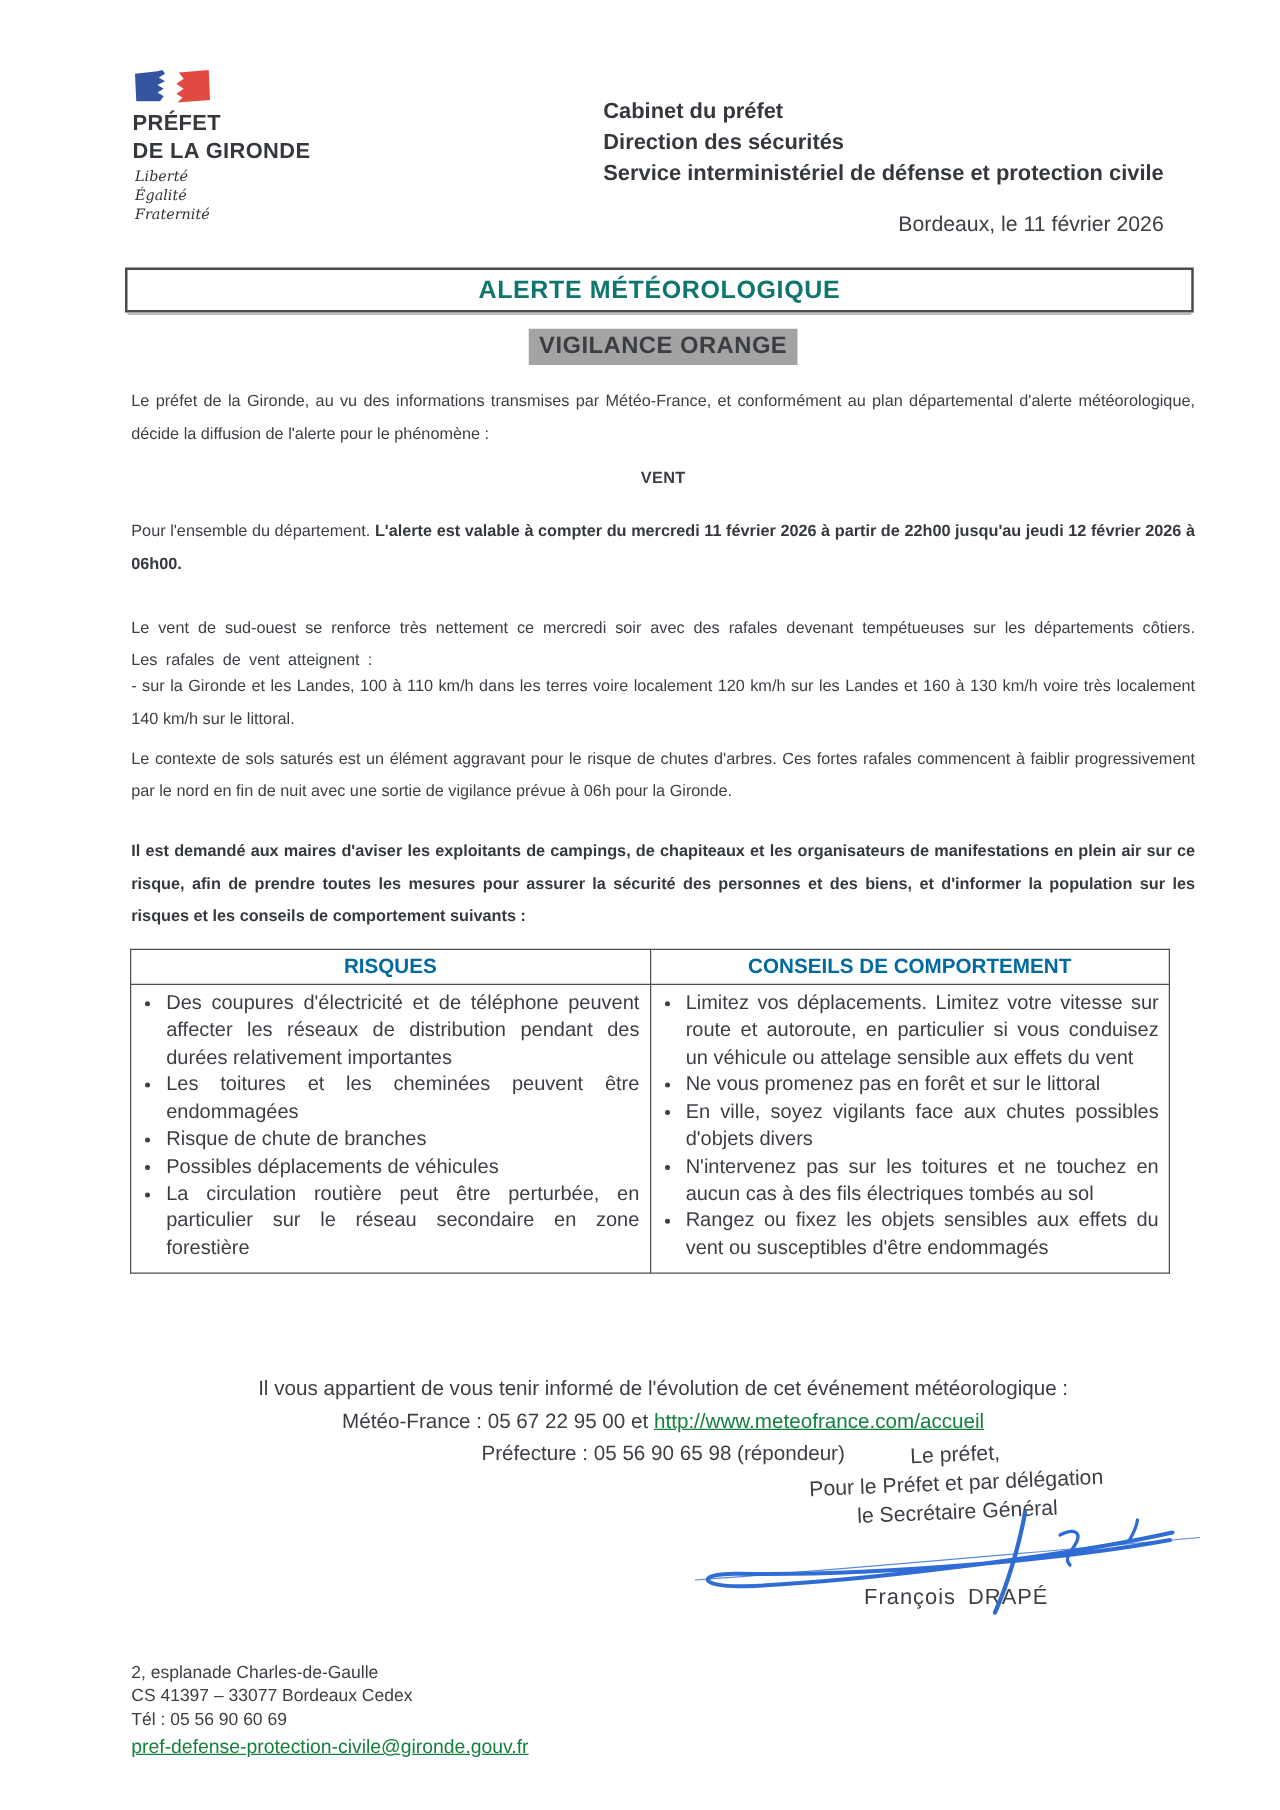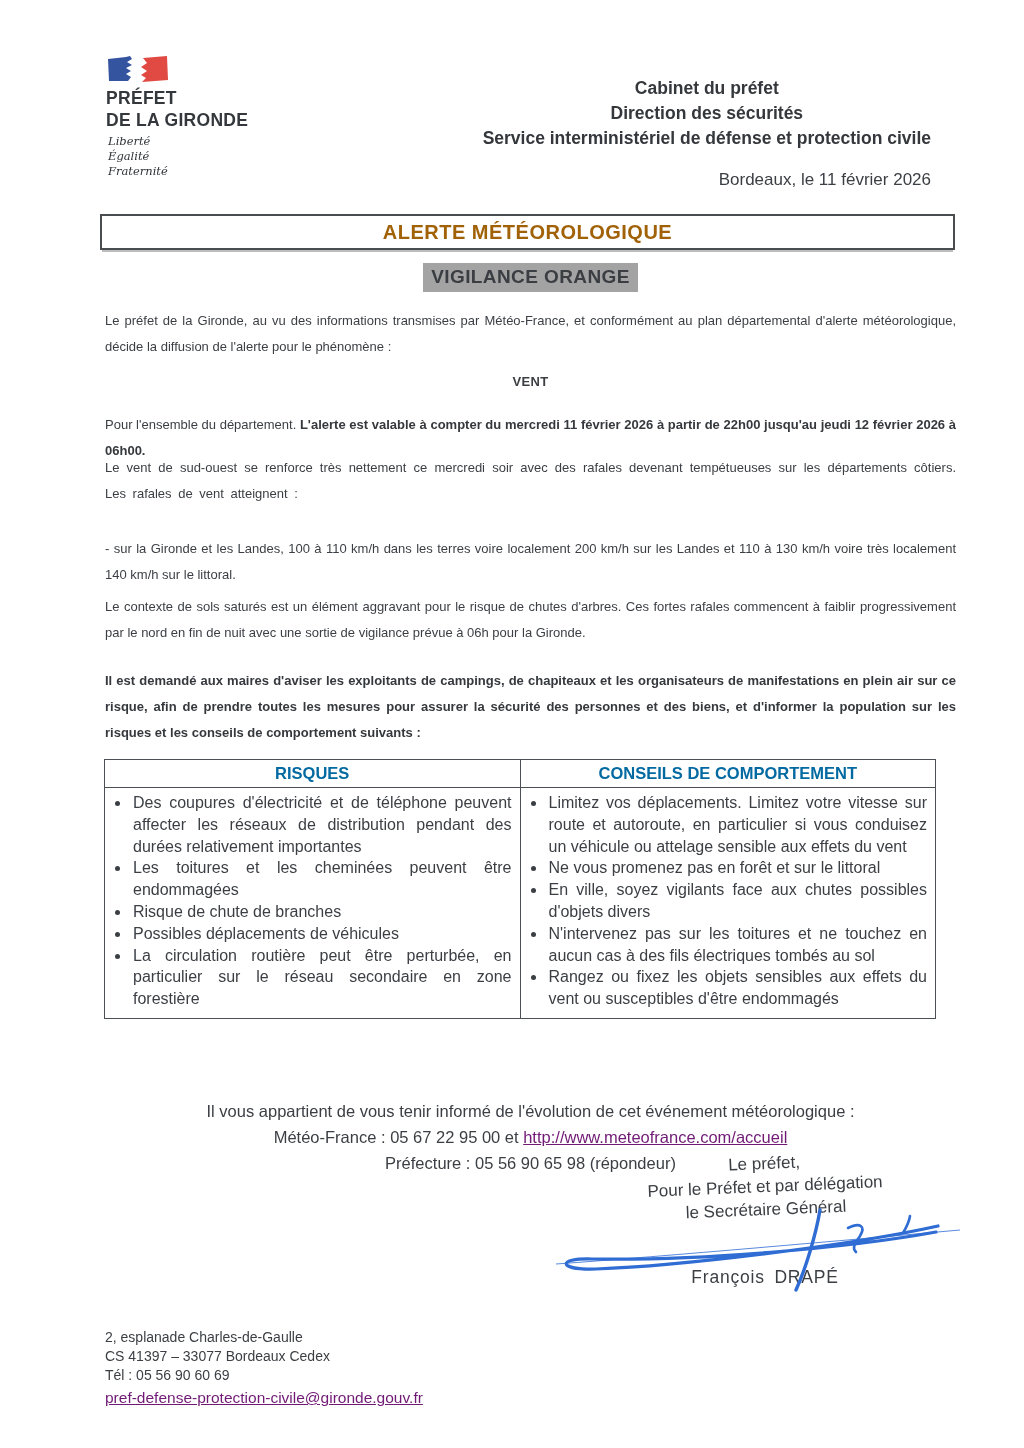--- a/index.html
+++ b/index.html
@@ -21,49 +21,49 @@
     left: 106px; top: 87px;
     font-weight: bold; font-size: 17.5px; line-height: 22px;
     letter-spacing: 0.3px; color: #34383c;
   }
   .motto {
     left: 108px; top: 134px;
     font-family: "DejaVu Serif", serif; font-style: italic;
     font-size: 11.5px; line-height: 15px; color: #2e3236;
   }
   .office-block {
-    top: 76px; right: 69px; text-align: center;
+    top: 76px; right: 69px; text-align: left;
     font-weight: bold; font-size: 17.5px; line-height: 25px; color: #34383c;
   }
   .dateline { top: 170px; right: 69px; font-size: 17px; color: #3b3f44; }
 
   
   .title-box {
     left: 100px; top: 214px; width: 855px; height: 36px;
     border: 2px solid #4a4d50;
     box-shadow: 0 4px 0 -2px #bdbdbd;
     text-align: center; line-height: 32px;
-    font-weight: bold; font-size: 20px; letter-spacing: 0.5px; color: #a16207;
+    font-weight: bold; font-size: 20px; letter-spacing: 0.5px; color: #0f766e;
   }
   .vigilance-row { left: 105px; top: 263px; width: 851px; text-align: center; }
   .vigilance-badge {
     display: inline-block; background: #a3a3a3; color: #3a3e42;
     font-weight: bold; font-size: 19px; letter-spacing: 0.4px;
     padding: 3px 8px 4px 8px;
   }
 
   
   .para {
     left: 105px; width: 851px;
     font-size: 13px; line-height: 26px; text-align: justify;
   }
   .p-intro   { top: 308px; }
   .p-vent    { top: 369px; text-align: center; font-weight: bold; letter-spacing: 0.3px; }
   .p-valid   { top: 412px; }
-  .p-wind    { top: 455px; word-spacing: 3px; }
+  .p-wind    { top: 489px; word-spacing: 3px; }
   .p-gusts   { top: 536px; }
   .p-context { top: 594px; }
   .p-mayors  { top: 668px; font-weight: bold; color: #35393d; }
   .bold { font-weight: bold; color: #35393d; }
 
   
   .risk-table {
     left: 104px; top: 759px; width: 832px;
     border-collapse: collapse; table-layout: fixed;
   }
@@ -77,21 +77,21 @@
     padding: 4px 12px; font-size: 16.5px;
   }
   .risk-table td { padding: 4px 8px 8px 6px; }
   .risk-table ul { margin: 0; padding-left: 20px; }
   .risk-table li {
     line-height: 21.8px; text-align: justify; padding-left: 2px;
   }
 
   
   .info-block { left: 105px; top: 1098px; width: 851px; font-size: 16.5px; line-height: 26px; text-align: center; }
-  a.doc-link { color: #701a75; text-decoration: underline; }
+  a.doc-link { color: #15803d; text-decoration: underline; }
 
   
   .signature-block { left: 558px; top: 1152px; width: 414px; }
   .sig-lines {
     text-align: center; font-size: 17px; line-height: 23px; color: #3b3f44;
     transform: rotate(-2.4deg);
   }
   .sig-svg { position: absolute; left: -10px; top: 46px; }
   .sig-name {
     text-align: center; margin-top: 46px;
@@ -133,21 +133,21 @@
     <span>ALERTE MÉTÉOROLOGIQUE</span>
   </div>
   <div class="abs vigilance-row">
     <span class="vigilance-badge">VIGILANCE ORANGE</span>
   </div>
 
   <div class="abs para p-intro">Le préfet de la Gironde, au vu des informations transmises par Météo-France, et conformément au plan départemental d'alerte météorologique, décide la diffusion de l'alerte pour le phénomène :</div>
   <div class="abs para p-vent">VENT</div>
   <div class="abs para p-valid"><span>Pour l'ensemble du département. </span><span class="bold">L'alerte est valable à compter du mercredi 11 février 2026 à partir de 22h00 jusqu'au jeudi 12 février 2026 à 06h00.</span></div>
   <div class="abs para p-wind">Le vent de sud-ouest se renforce très nettement ce mercredi soir avec des rafales devenant tempétueuses sur les départements côtiers. Les rafales de vent atteignent :</div>
-  <div class="abs para p-gusts">- sur la Gironde et les Landes, 100 à 110 km/h dans les terres voire localement 200 km/h sur les Landes et 110 à 130 km/h voire très localement 140 km/h sur le littoral.</div>
+  <div class="abs para p-gusts">- sur la Gironde et les Landes, 100 à 110 km/h dans les terres voire localement 120 km/h sur les Landes et 160 à 130 km/h voire très localement 140 km/h sur le littoral.</div>
   <div class="abs para p-context">Le contexte de sols saturés est un élément aggravant pour le risque de chutes d'arbres. Ces fortes rafales commencent à faiblir progressivement par le nord en fin de nuit avec une sortie de vigilance prévue à 06h pour la Gironde.</div>
   <div class="abs para p-mayors">Il est demandé aux maires d'aviser les exploitants de campings, de chapiteaux et les organisateurs de manifestations en plein air sur ce risque, afin de prendre toutes les mesures pour assurer la sécurité des personnes et des biens, et d'informer la population sur les risques et les conseils de comportement suivants :</div>
 
   <table class="abs risk-table">
     <thead>
       <tr>
         <th>RISQUES</th>
         <th>CONSEILS DE COMPORTEMENT</th>
       </tr>
     </thead>

